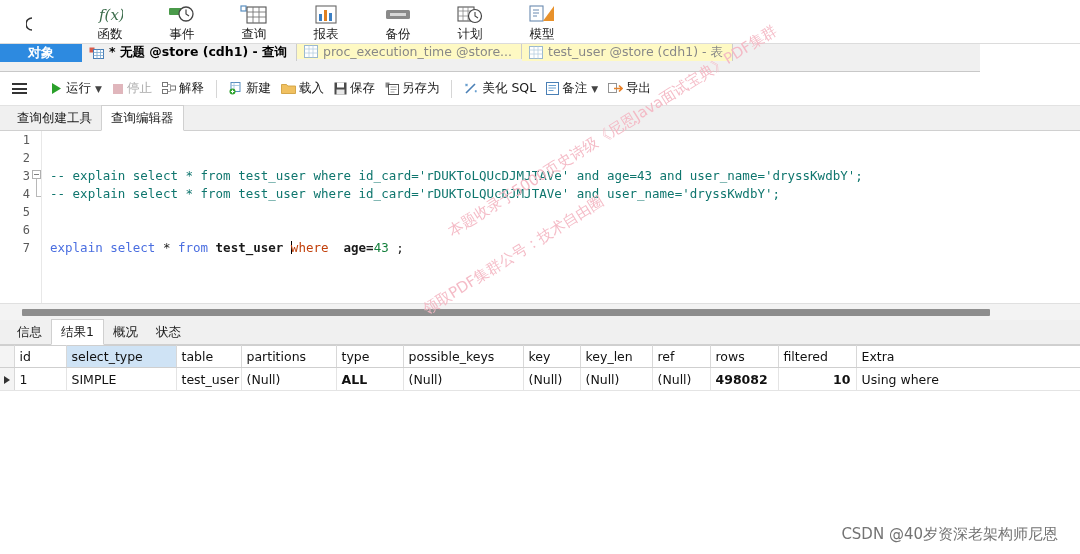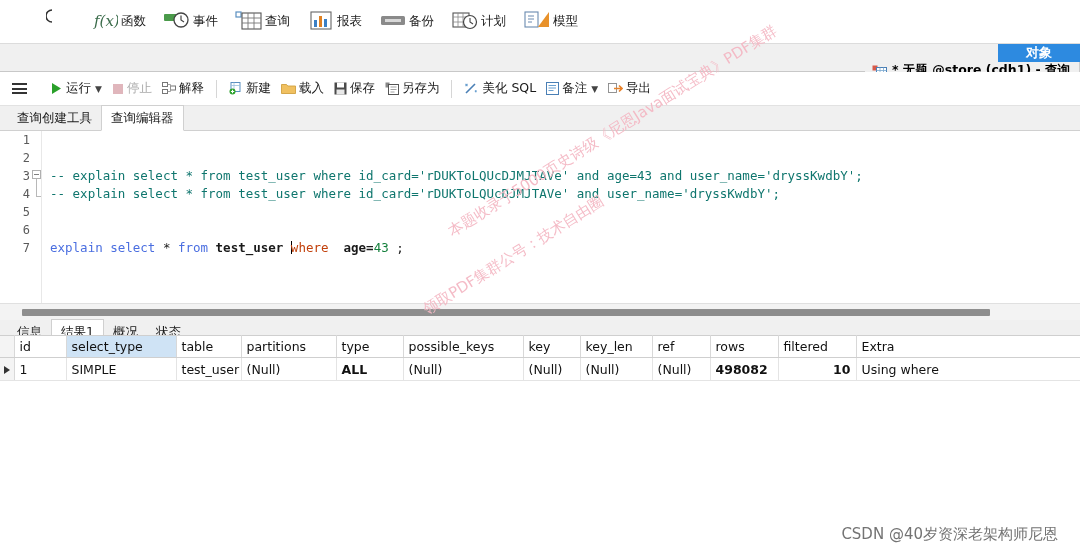--- a/index.html
+++ b/index.html
@@ -22,43 +22,43 @@
     width: 1080px; height: 44px;
     background: #ffffff;
     border-bottom: 1px solid #dcdcdc;
   }
   .ribbon-items {
     display: flex; align-items: flex-end;
     height: 44px; padding-left: 2px;
   }
   .ribbon-btn {
     width: 72px; height: 44px;
-    display: flex; flex-direction: row;
+    display: flex; flex-direction: column;
     align-items: center; justify-content: flex-end;
     padding-bottom: 3px;
     cursor: default;
   }
   .ribbon-btn .rb-icon {
     height: 24px; width: 32px;
     display: flex; align-items: flex-end; justify-content: center;
     margin-bottom: 1px; overflow: hidden;
   }
   .ribbon-btn .rb-label {
     font-size: 12.5px; color: #1a1a1a;
     font-family: "DejaVu Sans", sans-serif;
     line-height: 14px; white-space: nowrap;
   }
 
   
   .tabstrip {
     position: absolute; left: 0; top: 44px;
-    width: 1080px; height: 28px;
+    width: 980px; height: 28px;
     background: #f0f0f0;
     border-bottom: 1px solid #c8c8c8;
-    display: flex; align-items: flex-end; flex-direction: column;
+    display: flex; align-items: flex-start;
   }
   .tab-obj {
     width: 82px;
     background: #2d8ae0;
     color: #ffffff;
     font-size: 13px; font-weight: bold;
     display: flex; align-items: center; justify-content: center;
     font-family: "DejaVu Sans", sans-serif;
     cursor: default;
   }
@@ -209,21 +209,21 @@
     position: absolute; left: 0; top: 320px;
     width: 1080px; height: 25px;
     background: #f0f0f0;
     border-bottom: 1px solid #d0d0d0;
     display: flex; align-items: flex-end;
     padding-left: 8px;
   }
 
   
   .grid-wrap {
-    position: absolute; left: 0; top: 335px;
+    position: absolute; left: 0; top: 345px;
     width: 1080px; height: 209px;
     background: #ffffff;
     overflow: hidden;
   }
   table.grid {
     border-collapse: collapse;
     table-layout: fixed;
     width: 1080px;
     font-family: "DejaVu Sans", sans-serif;
   }

